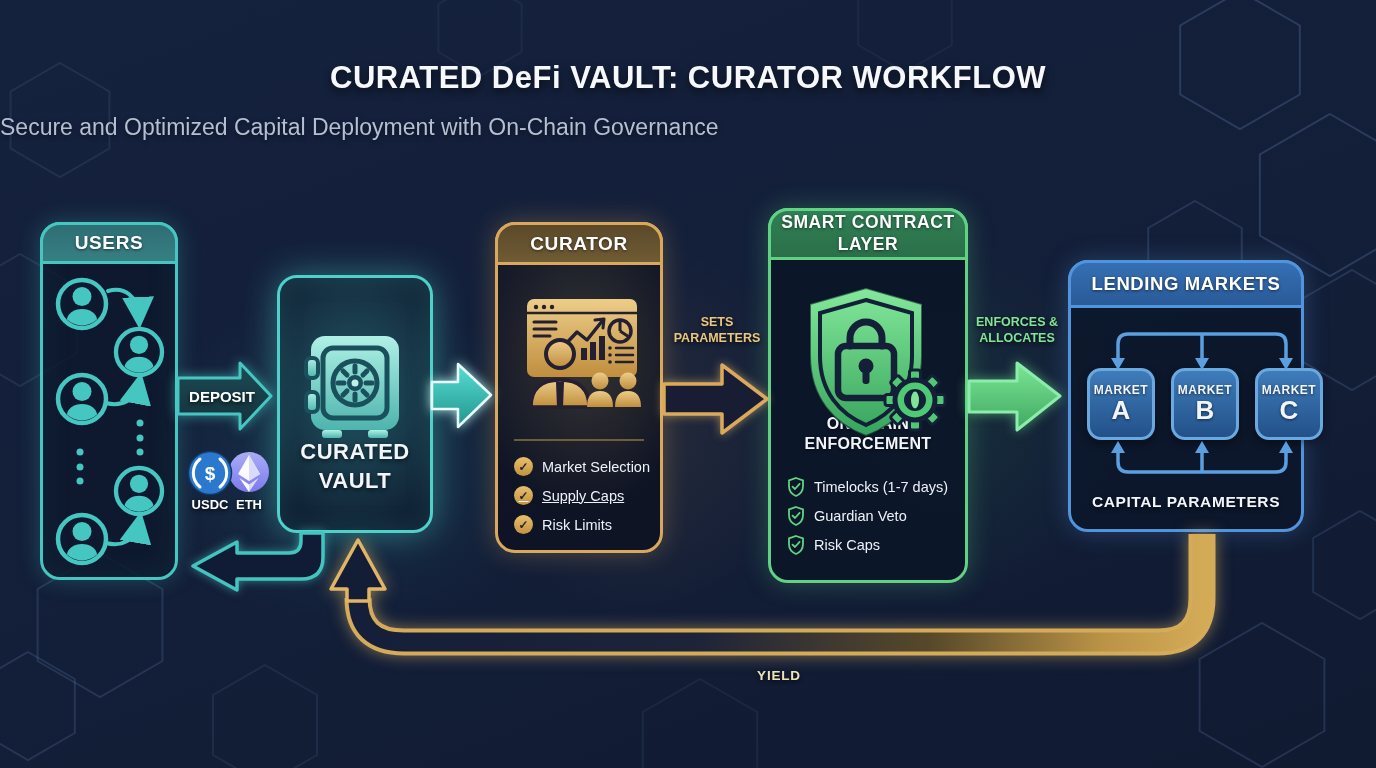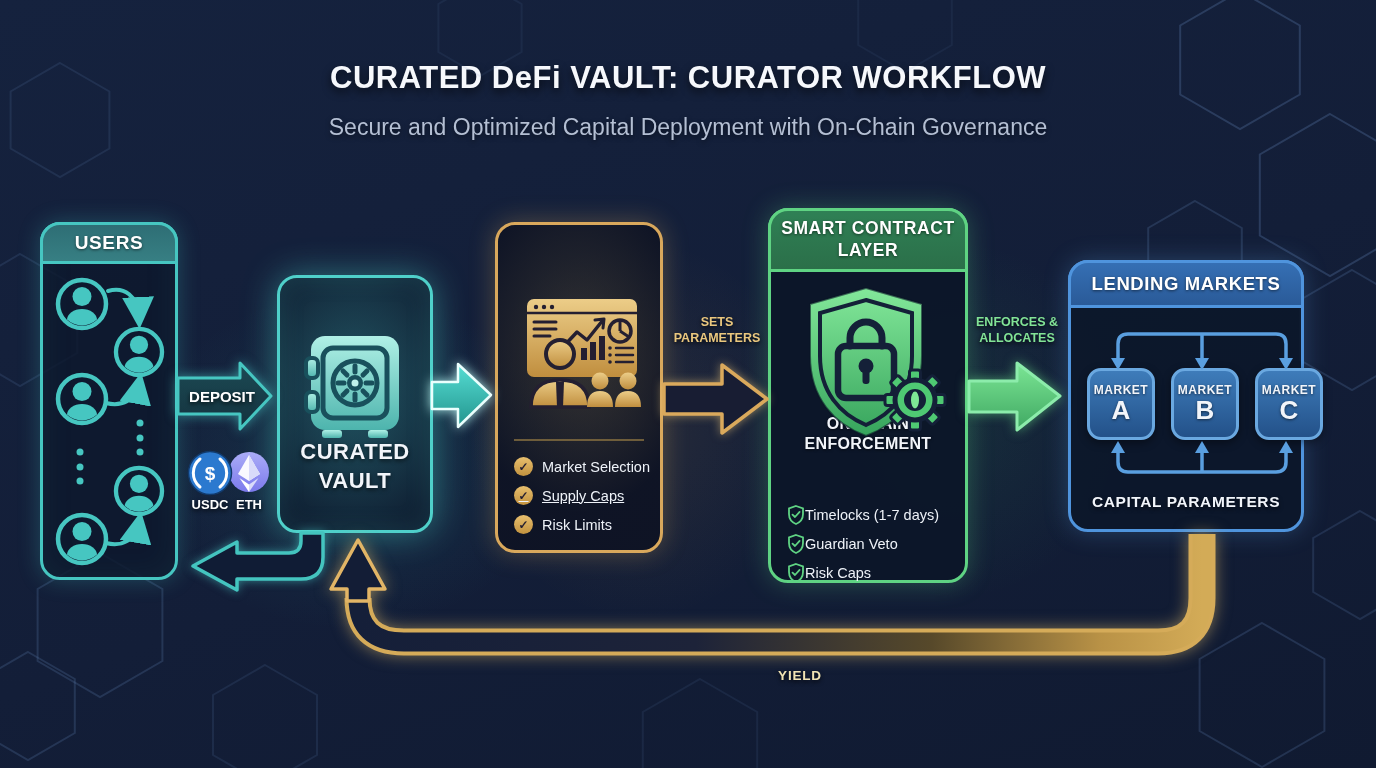--- a/index.html
+++ b/index.html
@@ -9,21 +9,21 @@
     font-family:"Liberation Sans", sans-serif; color:#f2f5fa;
   }
   .abs{position:absolute;}
   
   .title{
     left:0;top:60px;width:100%;text-align:center;
     font-size:31px;font-weight:700;letter-spacing:.5px;color:#f6f8fc;
     text-shadow:0 4px 8px rgba(0,0,0,.65);
   }
   .subtitle{
-    left:0;top:114px;width:100%;text-align:center;
+    left:0;top:114px;width:100%;text-align:left;
     font-size:23px;font-weight:400;color:#b4bfd3;
     text-shadow:0 2px 5px rgba(0,0,0,.5);
   }
   
   .panel{position:absolute;border-radius:20px;box-sizing:border-box;z-index:3;}
   .panel-header{
     position:absolute;left:-3px;top:-3px;right:-3px;height:42px;
     border-radius:20px 20px 0 0;box-sizing:border-box;
     display:flex;align-items:center;justify-content:center;text-align:center;
     font-weight:700;color:#ffffff;letter-spacing:.6px;
@@ -60,27 +60,27 @@
     background:linear-gradient(180deg,#e8bf6e,#c2923f);
     display:flex;align-items:center;justify-content:center;
     color:#241f31;font-size:12px;font-weight:700;
   }
   .check-circle::before{content:"\2713";}
   .p-smart{
     left:768px;top:208px;width:200px;height:375px;
     border:3px solid #5fd383;background:rgba(12,22,40,.92);
     box-shadow:0 0 26px rgba(95,211,131,.3);
   }
-  .p-smart .panel-header{border:3px solid #5fd383;background:linear-gradient(180deg,#2f8055,#2b6f49);font-size:17.5px;height:64px;line-height:1.25;padding:0 10px;}
+  .p-smart .panel-header{border:3px solid #5fd383;background:linear-gradient(180deg,#2f8055,#2b6f49);font-size:17.5px;height:52px;line-height:1.25;padding:0 10px;}
   .onchain{
     position:absolute;left:0;top:203px;width:100%;text-align:center;
     font-size:16px;font-weight:700;line-height:1.25;letter-spacing:.3px;
     text-shadow:0 1px 3px rgba(0,0,0,.6);
   }
-  .shield-row{position:absolute;left:16px;display:flex;align-items:center;font-size:14.5px;color:#eef2f8;margin-top:28px;}
+  .shield-row{position:absolute;left:16px;display:flex;align-items:center;gap:9px;font-size:14.5px;color:#eef2f8;}
   .shield-ic{flex:0 0 18px;height:20px;display:inline-block;}
   .p-lending{
     left:1068px;top:260px;width:236px;height:272px;
     border:3px solid #4f94dd;background:rgba(12,23,42,.9);
     box-shadow:0 0 24px rgba(90,155,220,.3);
   }
   .p-lending .panel-header{border:3px solid #4f94dd;background:linear-gradient(180deg,#356fb4,#2a5a98);font-size:18.5px;height:48px;}
   .market{
     position:absolute;top:105px;width:68px;height:72px;border-radius:14px;
     border:3px solid #6aa8e0;box-sizing:border-box;
@@ -95,21 +95,21 @@
     position:absolute;left:0;top:230px;width:100%;text-align:center;
     font-size:15.5px;font-weight:700;letter-spacing:.6px;
     text-shadow:0 2px 4px rgba(0,0,0,.6);
   }
   
   .flow-label{position:absolute;z-index:6;text-align:center;font-weight:700;line-height:1.3;text-shadow:0 2px 4px rgba(0,0,0,.75);}
   .lbl-deposit{left:176px;top:387px;width:92px;font-size:15px;color:#ffffff;}
   .lbl-sets{left:659px;top:314px;width:116px;font-size:12.5px;color:#eac77e;}
   .lbl-enforces{left:961px;top:314px;width:112px;font-size:12.5px;color:#82e396;}
   .lbl-withdraw{left:184px;top:601px;width:120px;font-size:15px;color:#ffffff;}
-  .lbl-yield{left:759px;top:667px;width:82px;font-size:13.5px;color:#f0e3b4;letter-spacing:.8px;}
+  .lbl-yield{left:738px;top:667px;width:82px;font-size:13.5px;color:#f0e3b4;letter-spacing:.8px;}
   .lbl-usdc{left:186px;top:497px;width:48px;font-size:13px;color:#fff;}
   .lbl-eth{left:227px;top:497px;width:44px;font-size:13px;color:#fff;}
   
   #bg-hex{position:absolute;left:0;top:0;z-index:1;}
   #art{position:absolute;left:0;top:0;z-index:5;pointer-events:none;}
   .glow{position:absolute;z-index:2;border-radius:50%;}
   .glow-teal{left:140px;top:290px;width:420px;height:340px;background:radial-gradient(closest-side,rgba(46,178,175,.14),transparent);}
   .glow-gold{left:470px;top:240px;width:340px;height:380px;background:radial-gradient(closest-side,rgba(205,155,70,.10),transparent);}
   .glow-green{left:790px;top:240px;width:330px;height:360px;background:radial-gradient(closest-side,rgba(60,185,95,.10),transparent);}
 </style>
@@ -147,20 +147,21 @@
 
   <div class="panel p-users">
     <div class="panel-header">USERS</div>
   </div>
 
   <div class="panel p-vault">
     <div class="vault-label">CURATED VAULT</div>
   </div>
 
   <div class="panel p-curator">
+    <div class="panel-header">CURATOR</div>
     <div class="divider"></div>
     <div class="check-row" style="top:232px;">
       <span class="check-circle"></span>
       <span>Market Selection</span>
     </div>
     <div class="check-row" style="top:261px;text-decoration:underline;">
       <span class="check-circle"></span>
       <span>Supply Caps</span>
     </div>
     <div class="check-row" style="top:290px;">

